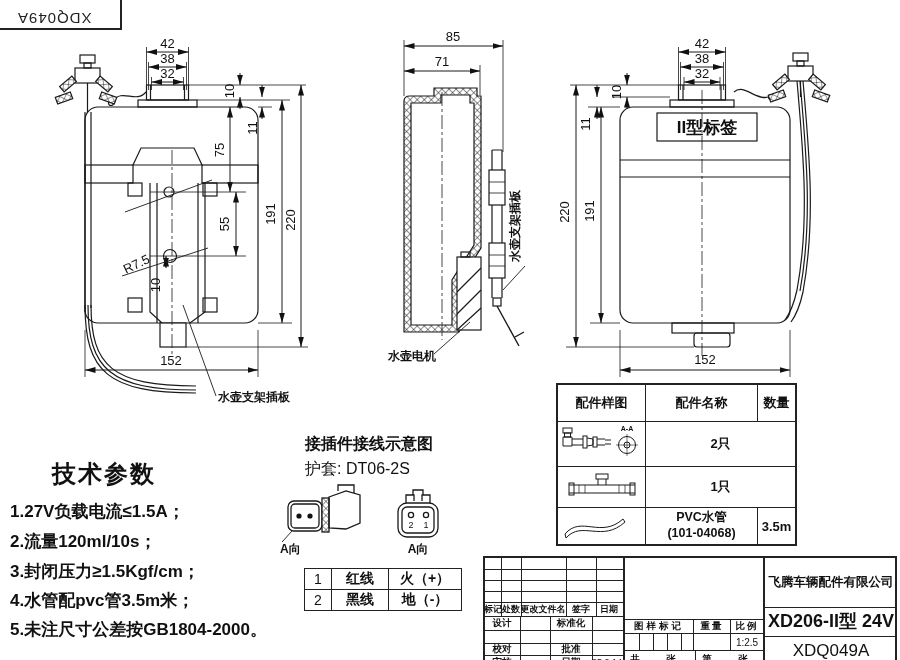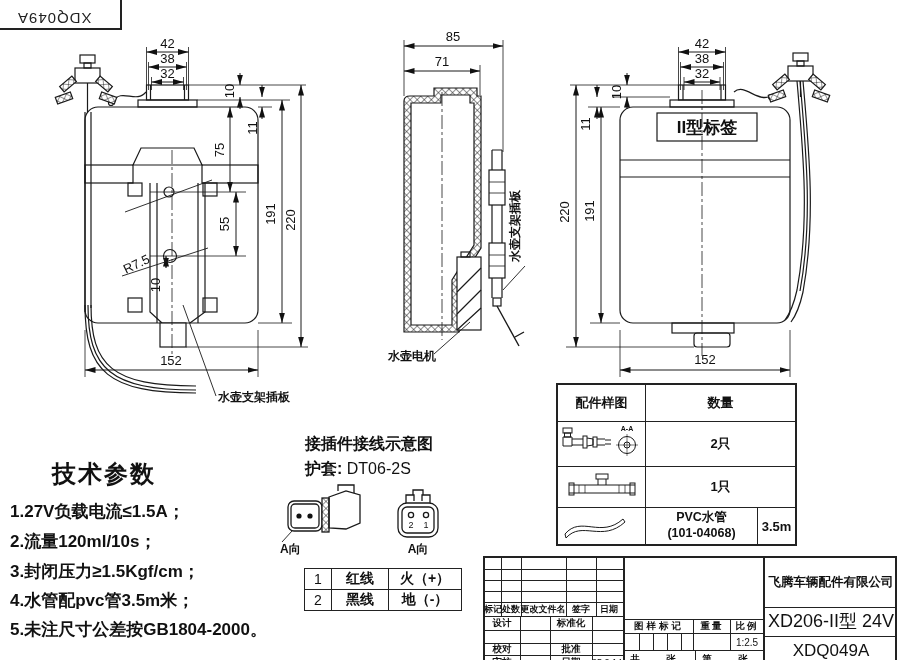--- a/index.html
+++ b/index.html
@@ -9,21 +9,21 @@
   
   #corner-stamp{left:-14px;top:-14px;width:132px;height:40px;border:2px solid #222;
      display:flex;align-items:flex-end;justify-content:center;}
   #corner-stamp span{transform:rotate(180deg);font-size:15px;letter-spacing:1px;color:#222;padding:1px 0 2px 0;}
   
   #tech-title{left:52px;top:458px;font-size:24px;font-weight:bold;letter-spacing:2px;}
   .tp-item{left:10px;width:300px;font-size:17px;font-weight:600;white-space:nowrap;}
   
   #conn-title{left:305px;top:434px;font-size:16px;font-weight:bold;}
   #conn-sleeve{left:305px;top:459px;font-size:16px;}
-  #conn-sleeve b{font-weight:bold;}
+  #conn-sleeve b{font-weight:normal;}
   
   #wiring-table{left:304px;top:568px;border-collapse:collapse;}
   #wiring-table td{border:1.6px solid #222;text-align:center;font-size:14px;font-weight:700;
      height:20px;padding:0;}
   #wiring-table td.c1{width:26px;font-weight:400;}
   #wiring-table td.c2{width:56px;}
   #wiring-table td.c3{width:72px;}
   
   #parts-table{left:556px;top:383px;width:241px;border:2px solid #222;box-sizing:border-box;}
   .pt-row{display:flex;border-top:1.6px solid #222;}
@@ -33,21 +33,21 @@
          font-size:12.5px;font-weight:bold;line-height:1.25;box-sizing:border-box;text-align:center;}
   .pt-c3{flex:1;display:flex;align-items:center;justify-content:center;font-size:13px;font-weight:600;}
   .pt-head{height:36px;}
   .pt-head .pt-c1,.pt-head .pt-c2,.pt-head .pt-c3{font-size:13px;font-weight:bold;align-items:center;justify-content:center;display:flex;flex-direction:row;}
   
   #title-block{left:483px;top:556px;width:414px;height:110px;border:2px solid #222;box-sizing:border-box;}
   .tbl-line{position:absolute;background:#222;}
   .tbl-txt{position:absolute;font-size:9.5px;font-weight:bold;transform:translate(-50%,-50%);white-space:nowrap;}
   .tbl-small{font-size:9px;font-weight:600;}
   #tb-company{font-size:12.5px;font-weight:bold;}
-  #tb-model{font-size:18px;font-weight:400;}
+  #tb-model{font-size:18px;font-weight:700;}
   #tb-number{font-size:17px;font-weight:400;}
   
   .dim{font-family:"Liberation Sans",sans-serif;font-size:13px;fill:#111;}
   .lbl{font-family:"Liberation Sans",sans-serif;font-size:12px;font-weight:bold;fill:#111;}
   .big{font-family:"Liberation Sans",sans-serif;font-size:17px;font-weight:bold;fill:#111;}
   .tiny{font-family:"Liberation Sans",sans-serif;font-size:7px;font-weight:bold;fill:#111;}
   .pin{font-family:"Liberation Sans",sans-serif;font-size:9px;fill:#111;}
 </style>
 </head>
 <body>
@@ -313,20 +313,21 @@
     <td class="c1">2</td>
     <td class="c2">黑线</td>
     <td class="c3">地（-）</td>
   </tr>
 </tbody>
   </table>
 
 <div id="parts-table" class="abs">
   <div class="pt-row pt-head">
     <div class="pt-c1">配件样图</div>
+    <div class="pt-c2">配件名称</div>
     <div class="pt-c3">数量</div>
   </div>
   <div class="pt-row" style="height:44px">
     <div class="pt-c1">
       <svg width="86" height="42" viewBox="0 0 86 42" stroke="#1a1a1a" stroke-width="1" fill="none">
         <rect x="4" y="5" width="9" height="5"></rect>
         <rect x="5.5" y="10" width="6" height="4"></rect>
         <path d="M4,14 H13 V23 H4 Z"></path>
         <path d="M13,16 H24 M13,22 H24"></path>
         <rect x="24" y="13" width="4" height="12"></rect>

